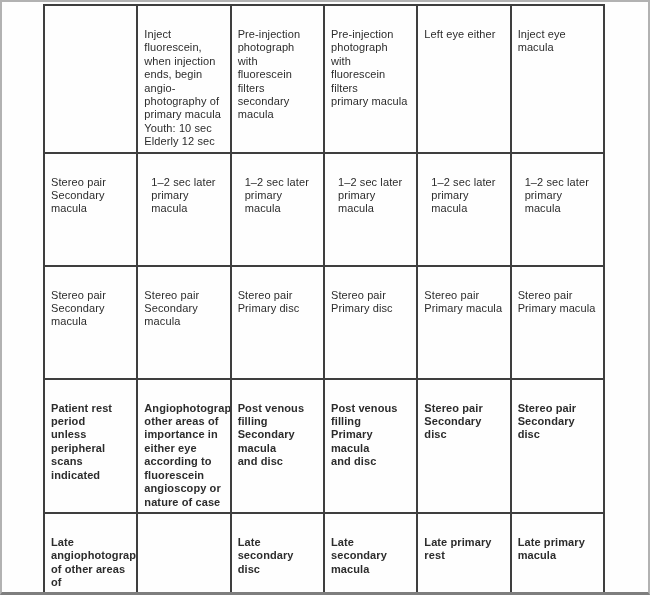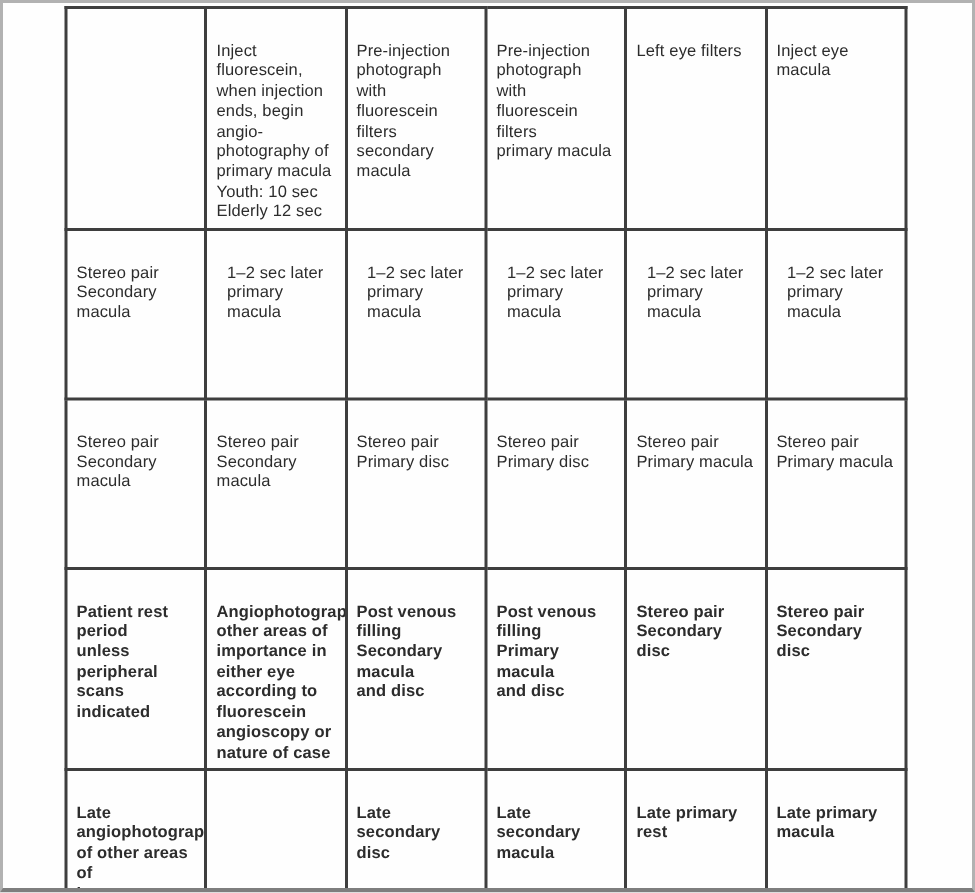--- a/index.html
+++ b/index.html
@@ -61,21 +61,21 @@
 Youth: 10 sec
 Elderly 12 sec</td>
           <td>Pre-injection
 photograph with
 fluorescein filters
 secondary macula</td>
           <td>Pre-injection
 photograph with
 fluorescein filters
 primary macula</td>
-          <td>Left eye filters</td>
+          <td>Left eye either</td>
           <td>Inject eye macula</td>
         </tr>
         <tr>
           <td>Stereo pair
 Secondary macula</td>
           <td>1–2 sec later
 primary macula</td>
           <td>1–2 sec later
 primary macula</td>
           <td>1–2 sec later

